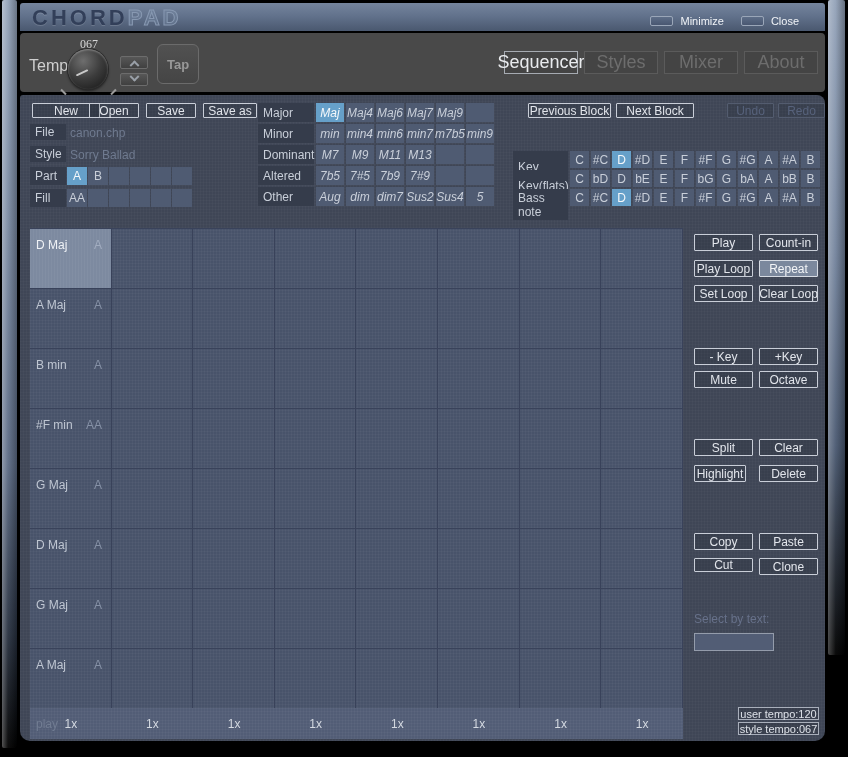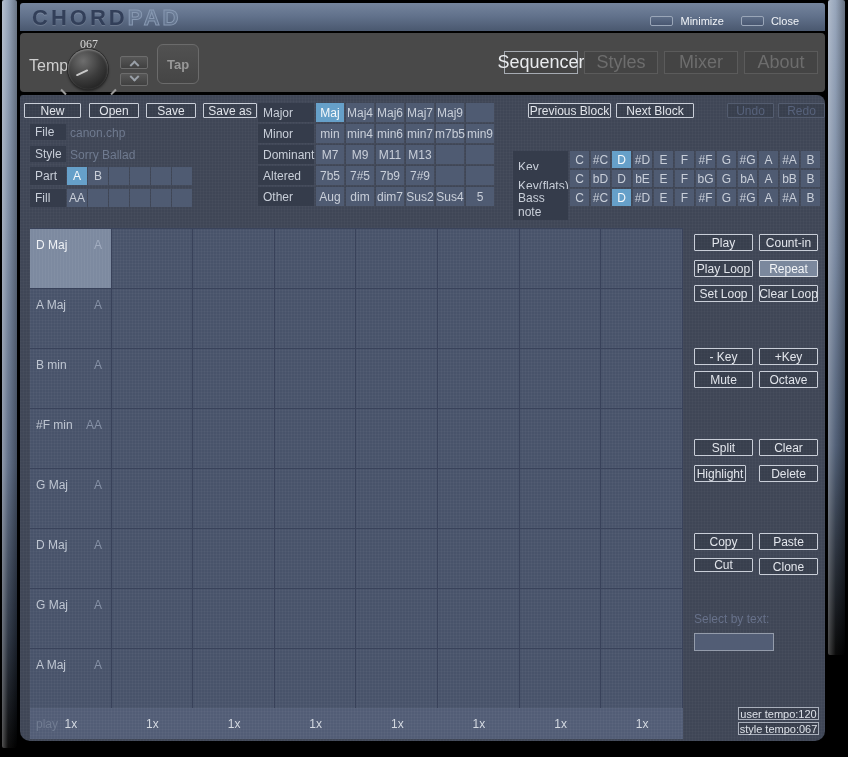--- a/index.html
+++ b/index.html
@@ -80,21 +80,21 @@
     display:flex; align-items:center; padding:0 5px; }
   .fld-value { position:absolute; color:#6f7a8f; font-size:12px; }
 
   .cellrow { position:absolute; display:grid; gap:1px; }
   .cell { background:#4f5b72; color:#c9cfd9; font-size:12px; display:flex;
           align-items:center; justify-content:center; }
   .cell.sel { background:#66a0c9; color:#f5f8fb; }
 
   .cm-row { position:absolute; left:238px; display:flex; gap:2px; height:19px; }
   .cm-label { position:static; width:56px; }
-  .cm-cell { width:28px; height:19px; }
+  .cm-cell { width:28px; height:19px;font-style:italic; }
   .km-row { position:absolute; display:flex; gap:2px; height:31px; }
   .km-label { position:static; width:55px; font-size:12px; }
   .km-cell { width:19px; height:17px; font-size:12px; }
 
   
   .seq-grid { position:absolute; left:10px; top:133px; width:653px; height:480px;
     border-top:1px solid #39425a;
     background-color:#48536a;
     background-image:
       repeating-linear-gradient(90deg, transparent 0 80.6px, #39425a 80.6px 81.625px),
@@ -161,21 +161,21 @@
   <div class="tabs">
     <div class="tab active">Sequencer</div>
     <div class="tab">Styles</div>
     <div class="tab">Mixer</div>
     <div class="tab">About</div>
   </div>
 </div>
 
 <div class="main-panel">
 
-  <div class="btn" style="left:4px;top:8px;width:57px;height:15px">New</div>
+  <div class="btn" style="left:12px;top:8px;width:68px;height:15px">New</div>
   <div class="btn" style="left:69px;top:8px;width:50px;height:15px">Open</div>
   <div class="btn" style="left:126px;top:8px;width:50px;height:15px">Save</div>
   <div class="btn" style="left:183px;top:8px;width:54px;height:15px">Save as</div>
 
   <div class="fld-label" style="left:10px;top:29px;width:36px;height:16px">File</div>
   <div class="fld-value" style="left:50px;top:31px">canon.chp</div>
   <div class="fld-label" style="left:10px;top:51px;width:36px;height:16px">Style</div>
   <div class="fld-value" style="left:50px;top:53px">Sorry Ballad</div>
 
   <div class="fld-label" style="left:10px;top:72px;width:36px;height:18px">Part</div>

